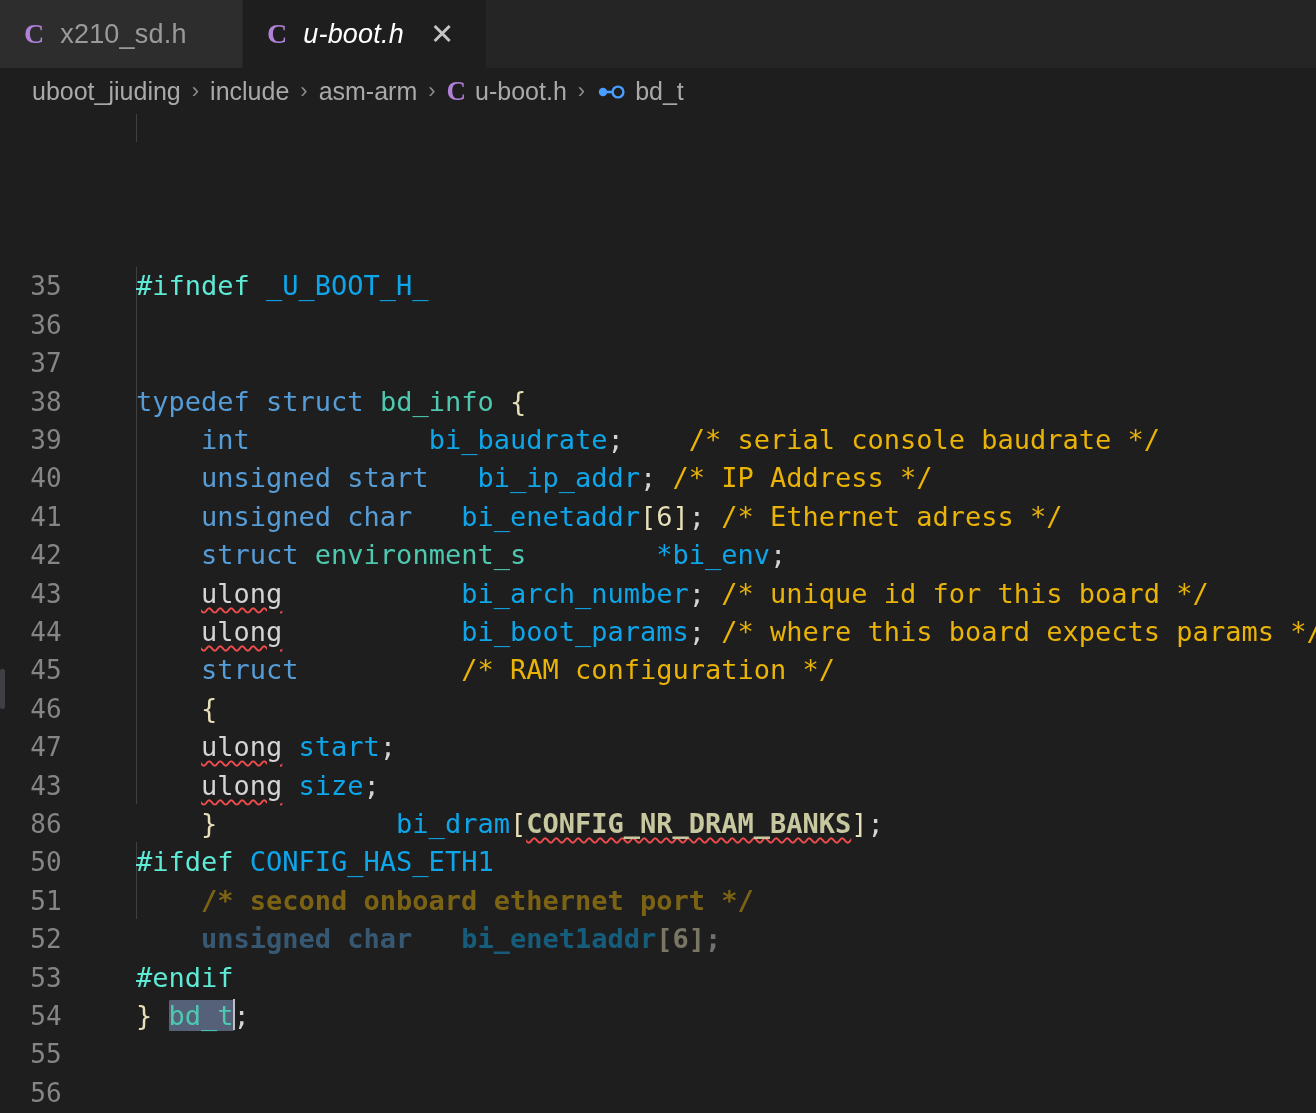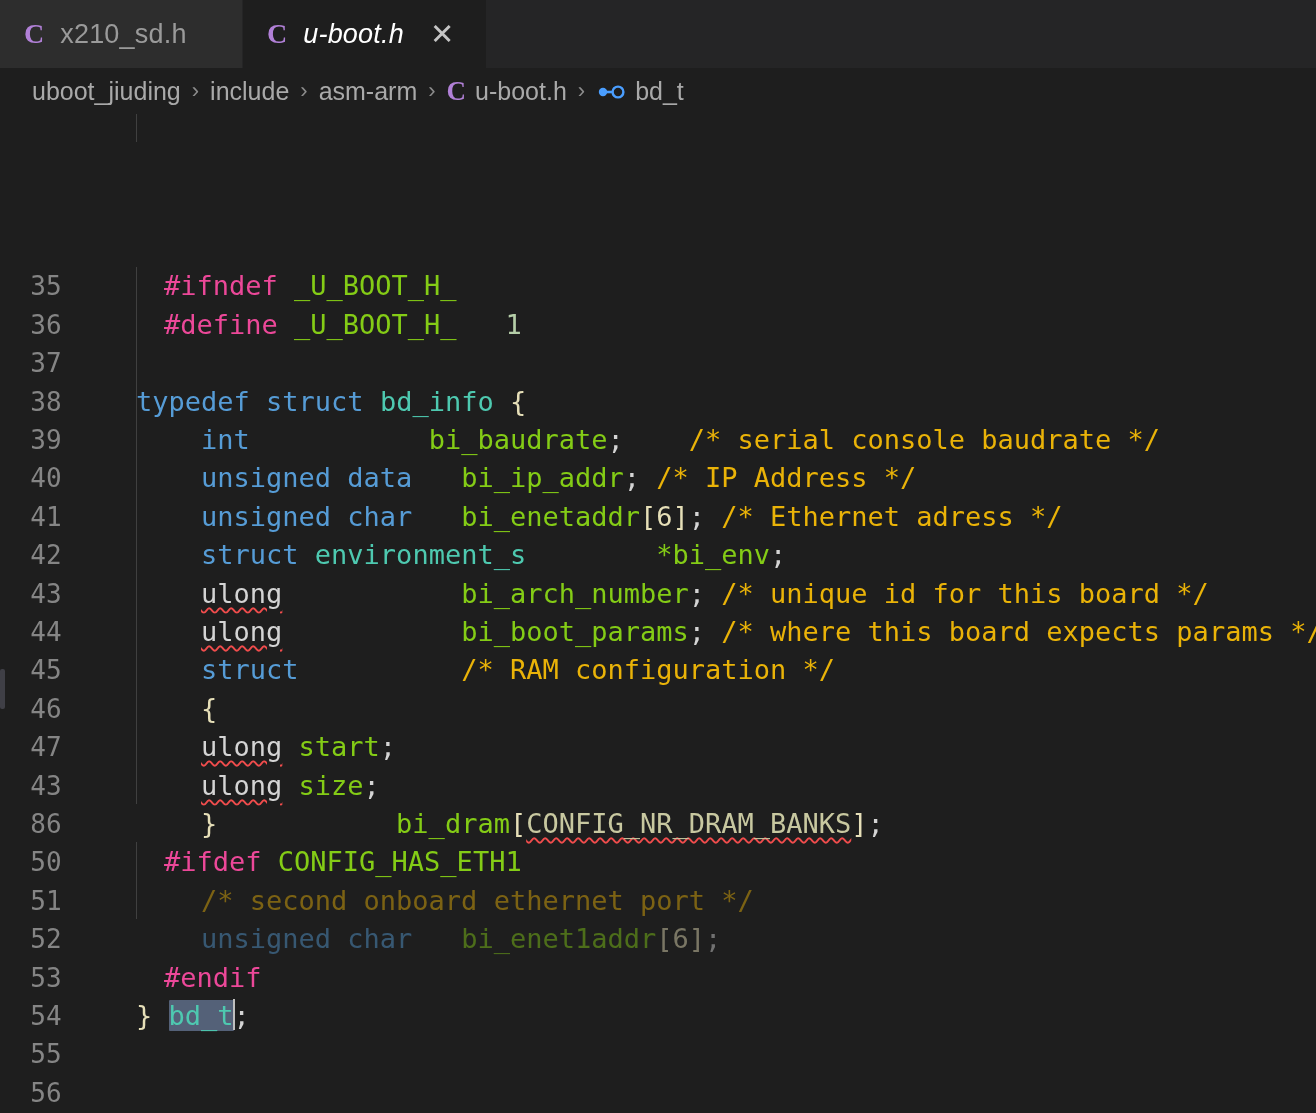--- a/index.html
+++ b/index.html
@@ -159,31 +159,31 @@
   
   .guide {
     position: absolute;
     width: 1px;
     background: #404040;
     left: 136px;
   }
   .guide2 { left: 200px; }
 
   
-  .t-pre   { color: #ec4899; margin-left: 28px; }   
-  .t-id    { color: #84cc16; }   
+  .t-pre   { color: #5eead4; }   
+  .t-id    { color: #0ea5e9; }   
   .t-key   { color: #569cd6; }   
   .t-type  { color: #4ec9b0; }   
   .t-com   { color: #eab308; }   
   .t-num   { color: #b5cea8; }   
   .t-plain { color: #d4d4d4; }   
   .t-brace { color: #e6dfb8; }   
   .t-punct { color: #d4d4d4; }
-  .t-macro { color: #c8c8a0; }   
-  .dim     { opacity: 0.46; }
+  .t-macro { color: #c8c8a0; font-weight: bold; }   
+  .dim     { opacity: 0.46; font-weight: bold; }
 
   .err {
     text-decoration: underline;
     text-decoration-style: wavy;
     text-decoration-color: #f14c4c;
     text-decoration-thickness: 2px;
     text-underline-offset: 4px;
   }
 
   .sel {
@@ -256,21 +256,20 @@
 
     
     <div class="line" style="top:38.4px; position:absolute; left:0; right:0;">
       <span class="lnum">36</span>
       <span class="ltext"><span class="t-pre">#ifndef</span><span class="t-plain"> </span><span class="t-id">_U_BOOT_H_</span></span>
     </div>
 
     
     <div class="line" style="top:76.8px; position:absolute; left:0; right:0;">
       <span class="lnum">37</span>
-      <span class="ltext"><span class="t-pre">#define</span><span class="t-plain"> </span><span class="t-id">_U_BOOT_H_</span><span class="t-plain">   </span><span class="t-num">1</span></span>
     </div>
 
     
     <div class="line" style="top:115.2px; position:absolute; left:0; right:0;">
       <span class="lnum">38</span>
     </div>
 
     
     <div class="line" style="top:153.6px; position:absolute; left:0; right:0;">
       <span class="lnum">39</span>
@@ -279,21 +278,21 @@
 
     
     <div class="line" style="top:192px; position:absolute; left:0; right:0;">
       <span class="lnum">40</span>
       <span class="ltext"><span class="t-plain">    </span><span class="t-key">int</span><span class="t-plain">           </span><span class="t-id">bi_baudrate</span><span class="t-punct">;    </span><span class="t-com">/* serial console baudrate */</span></span>
     </div>
 
     
     <div class="line" style="top:230.4px; position:absolute; left:0; right:0;">
       <span class="lnum">41</span>
-      <span class="ltext"><span class="t-plain">    </span><span class="t-key">unsigned data</span><span class="t-plain">   </span><span class="t-id">bi_ip_addr</span><span class="t-punct">; </span><span class="t-com">/* IP Address */</span></span>
+      <span class="ltext"><span class="t-plain">    </span><span class="t-key">unsigned start</span><span class="t-plain">   </span><span class="t-id">bi_ip_addr</span><span class="t-punct">; </span><span class="t-com">/* IP Address */</span></span>
     </div>
 
     
     <div class="line" style="top:268.8px; position:absolute; left:0; right:0;">
       <span class="lnum">42</span>
       <span class="ltext"><span class="t-plain">    </span><span class="t-key">unsigned char</span><span class="t-plain">   </span><span class="t-id">bi_enetaddr</span><span class="t-brace">[6]</span><span class="t-punct">; </span><span class="t-com">/* Ethernet adress */</span></span>
     </div>
 
     
     <div class="line" style="top:307.2px; position:absolute; left:0; right:0;">

